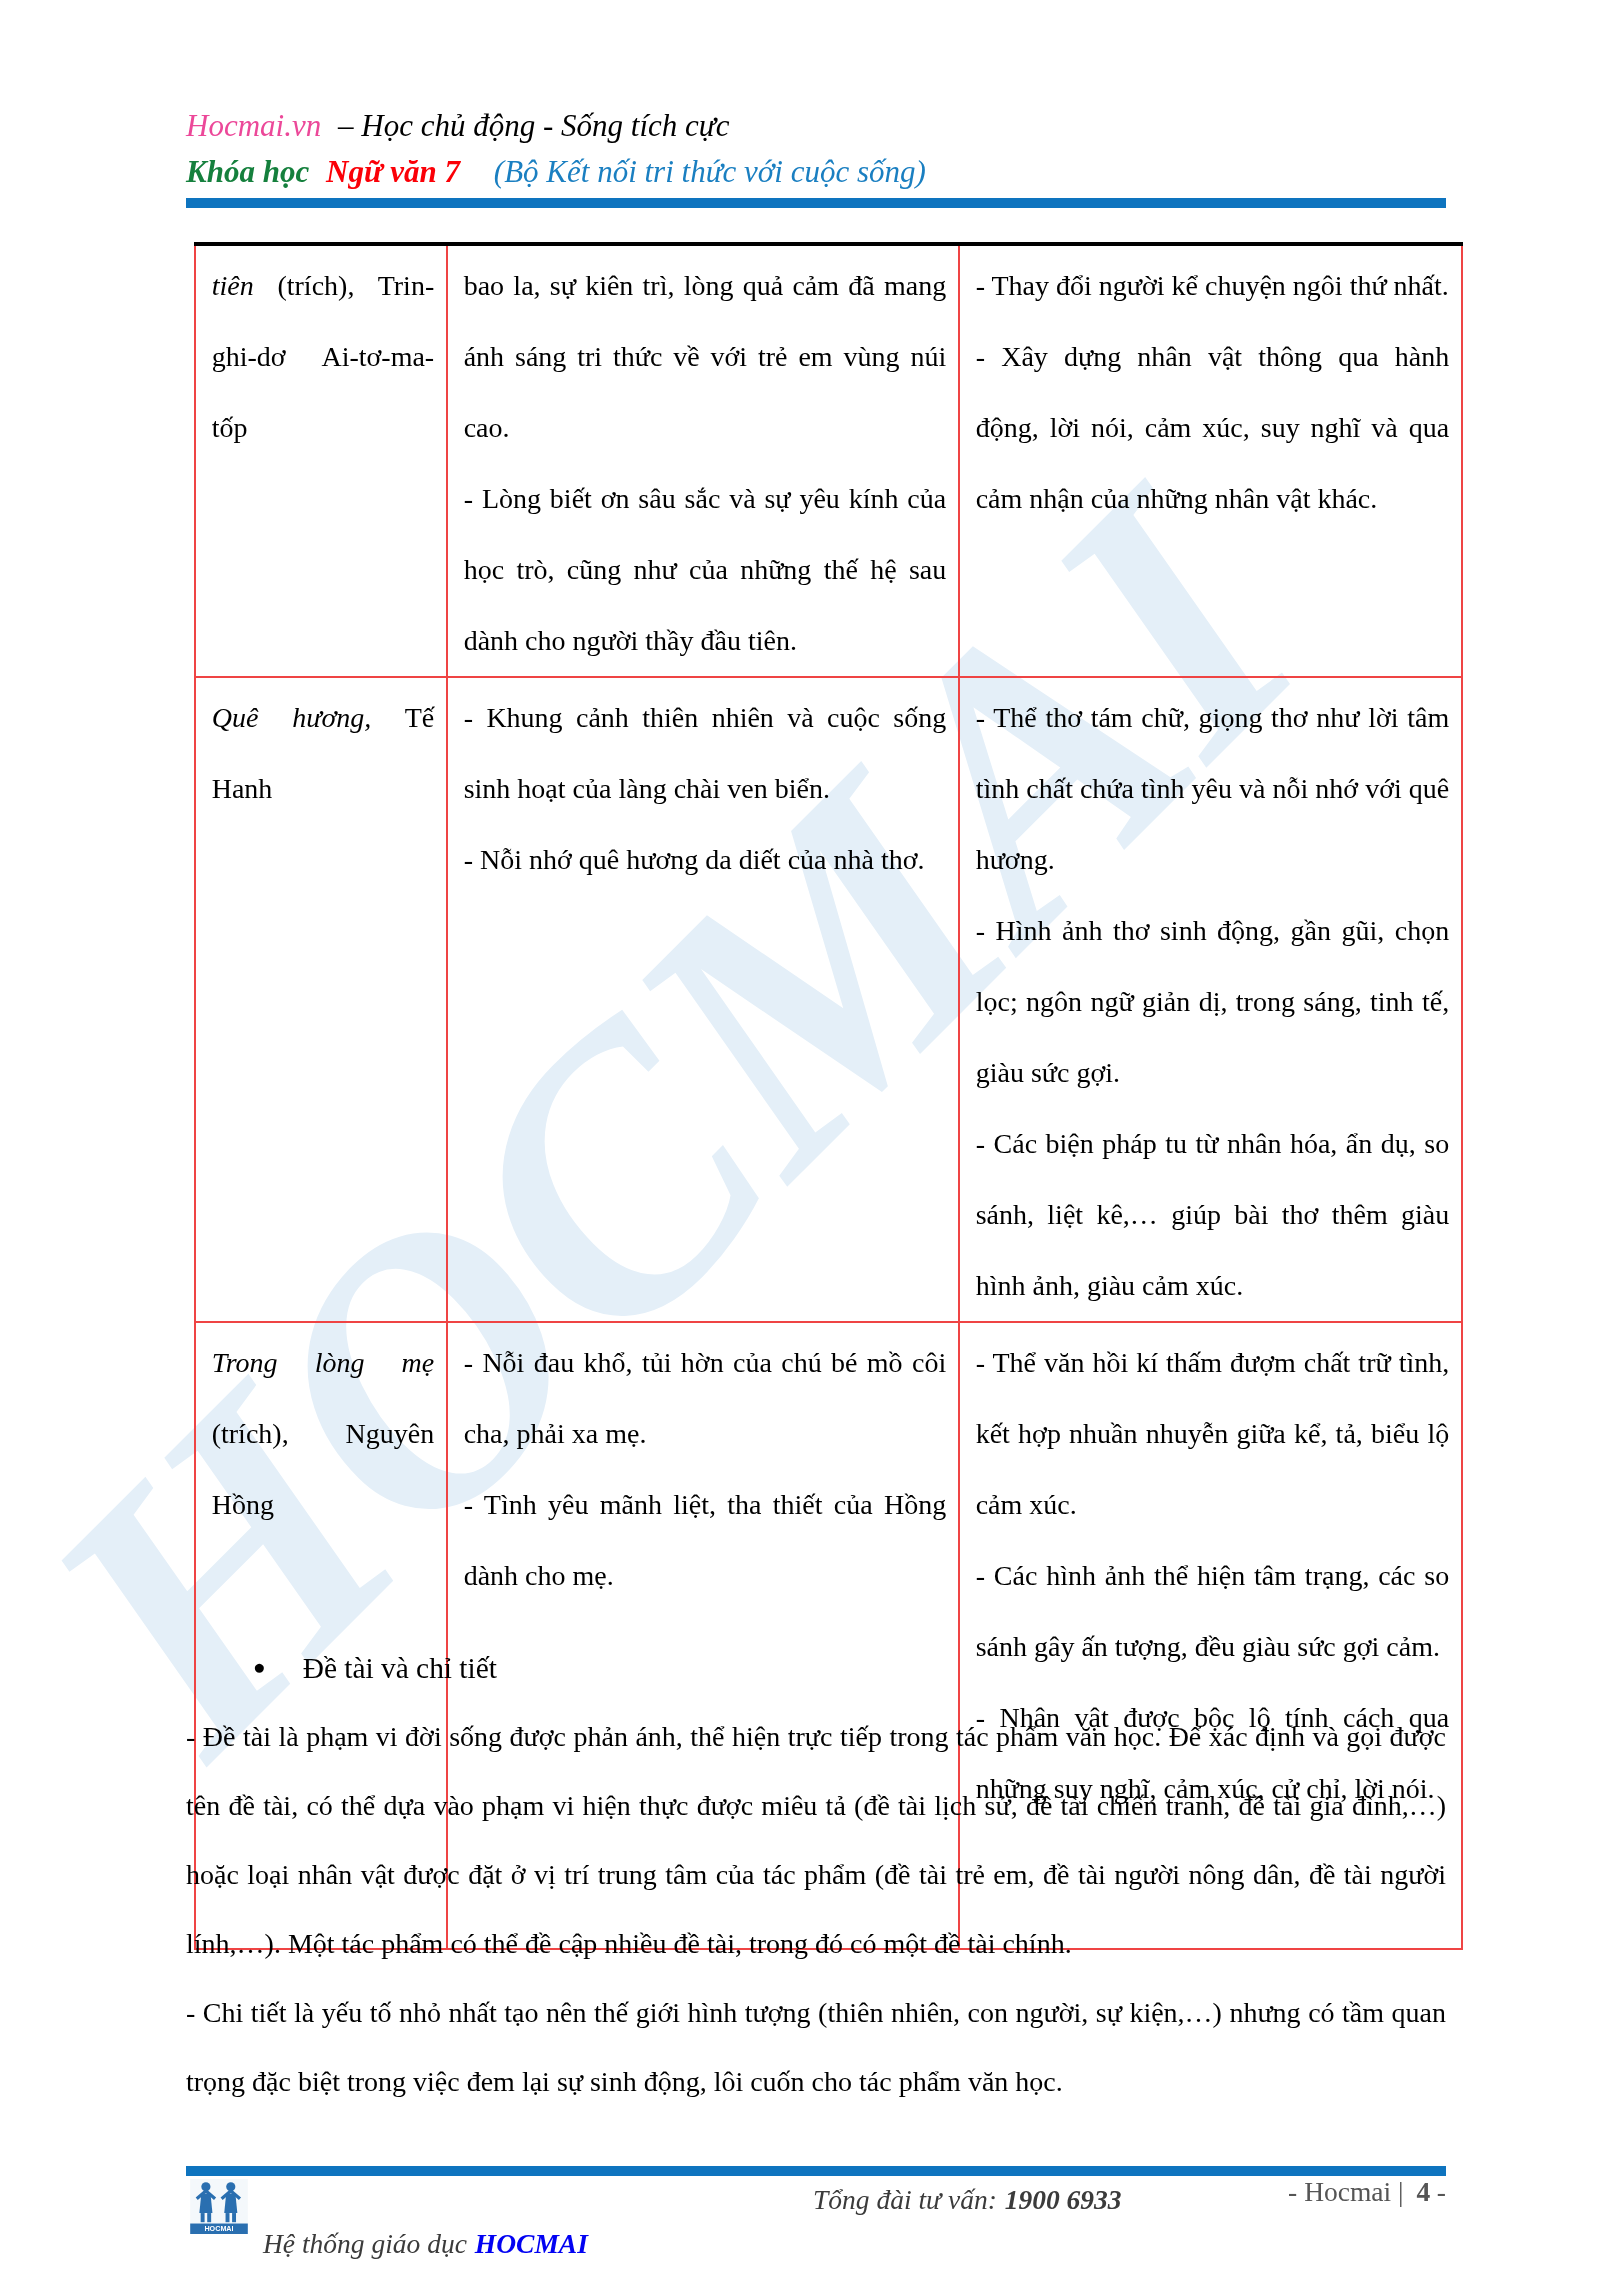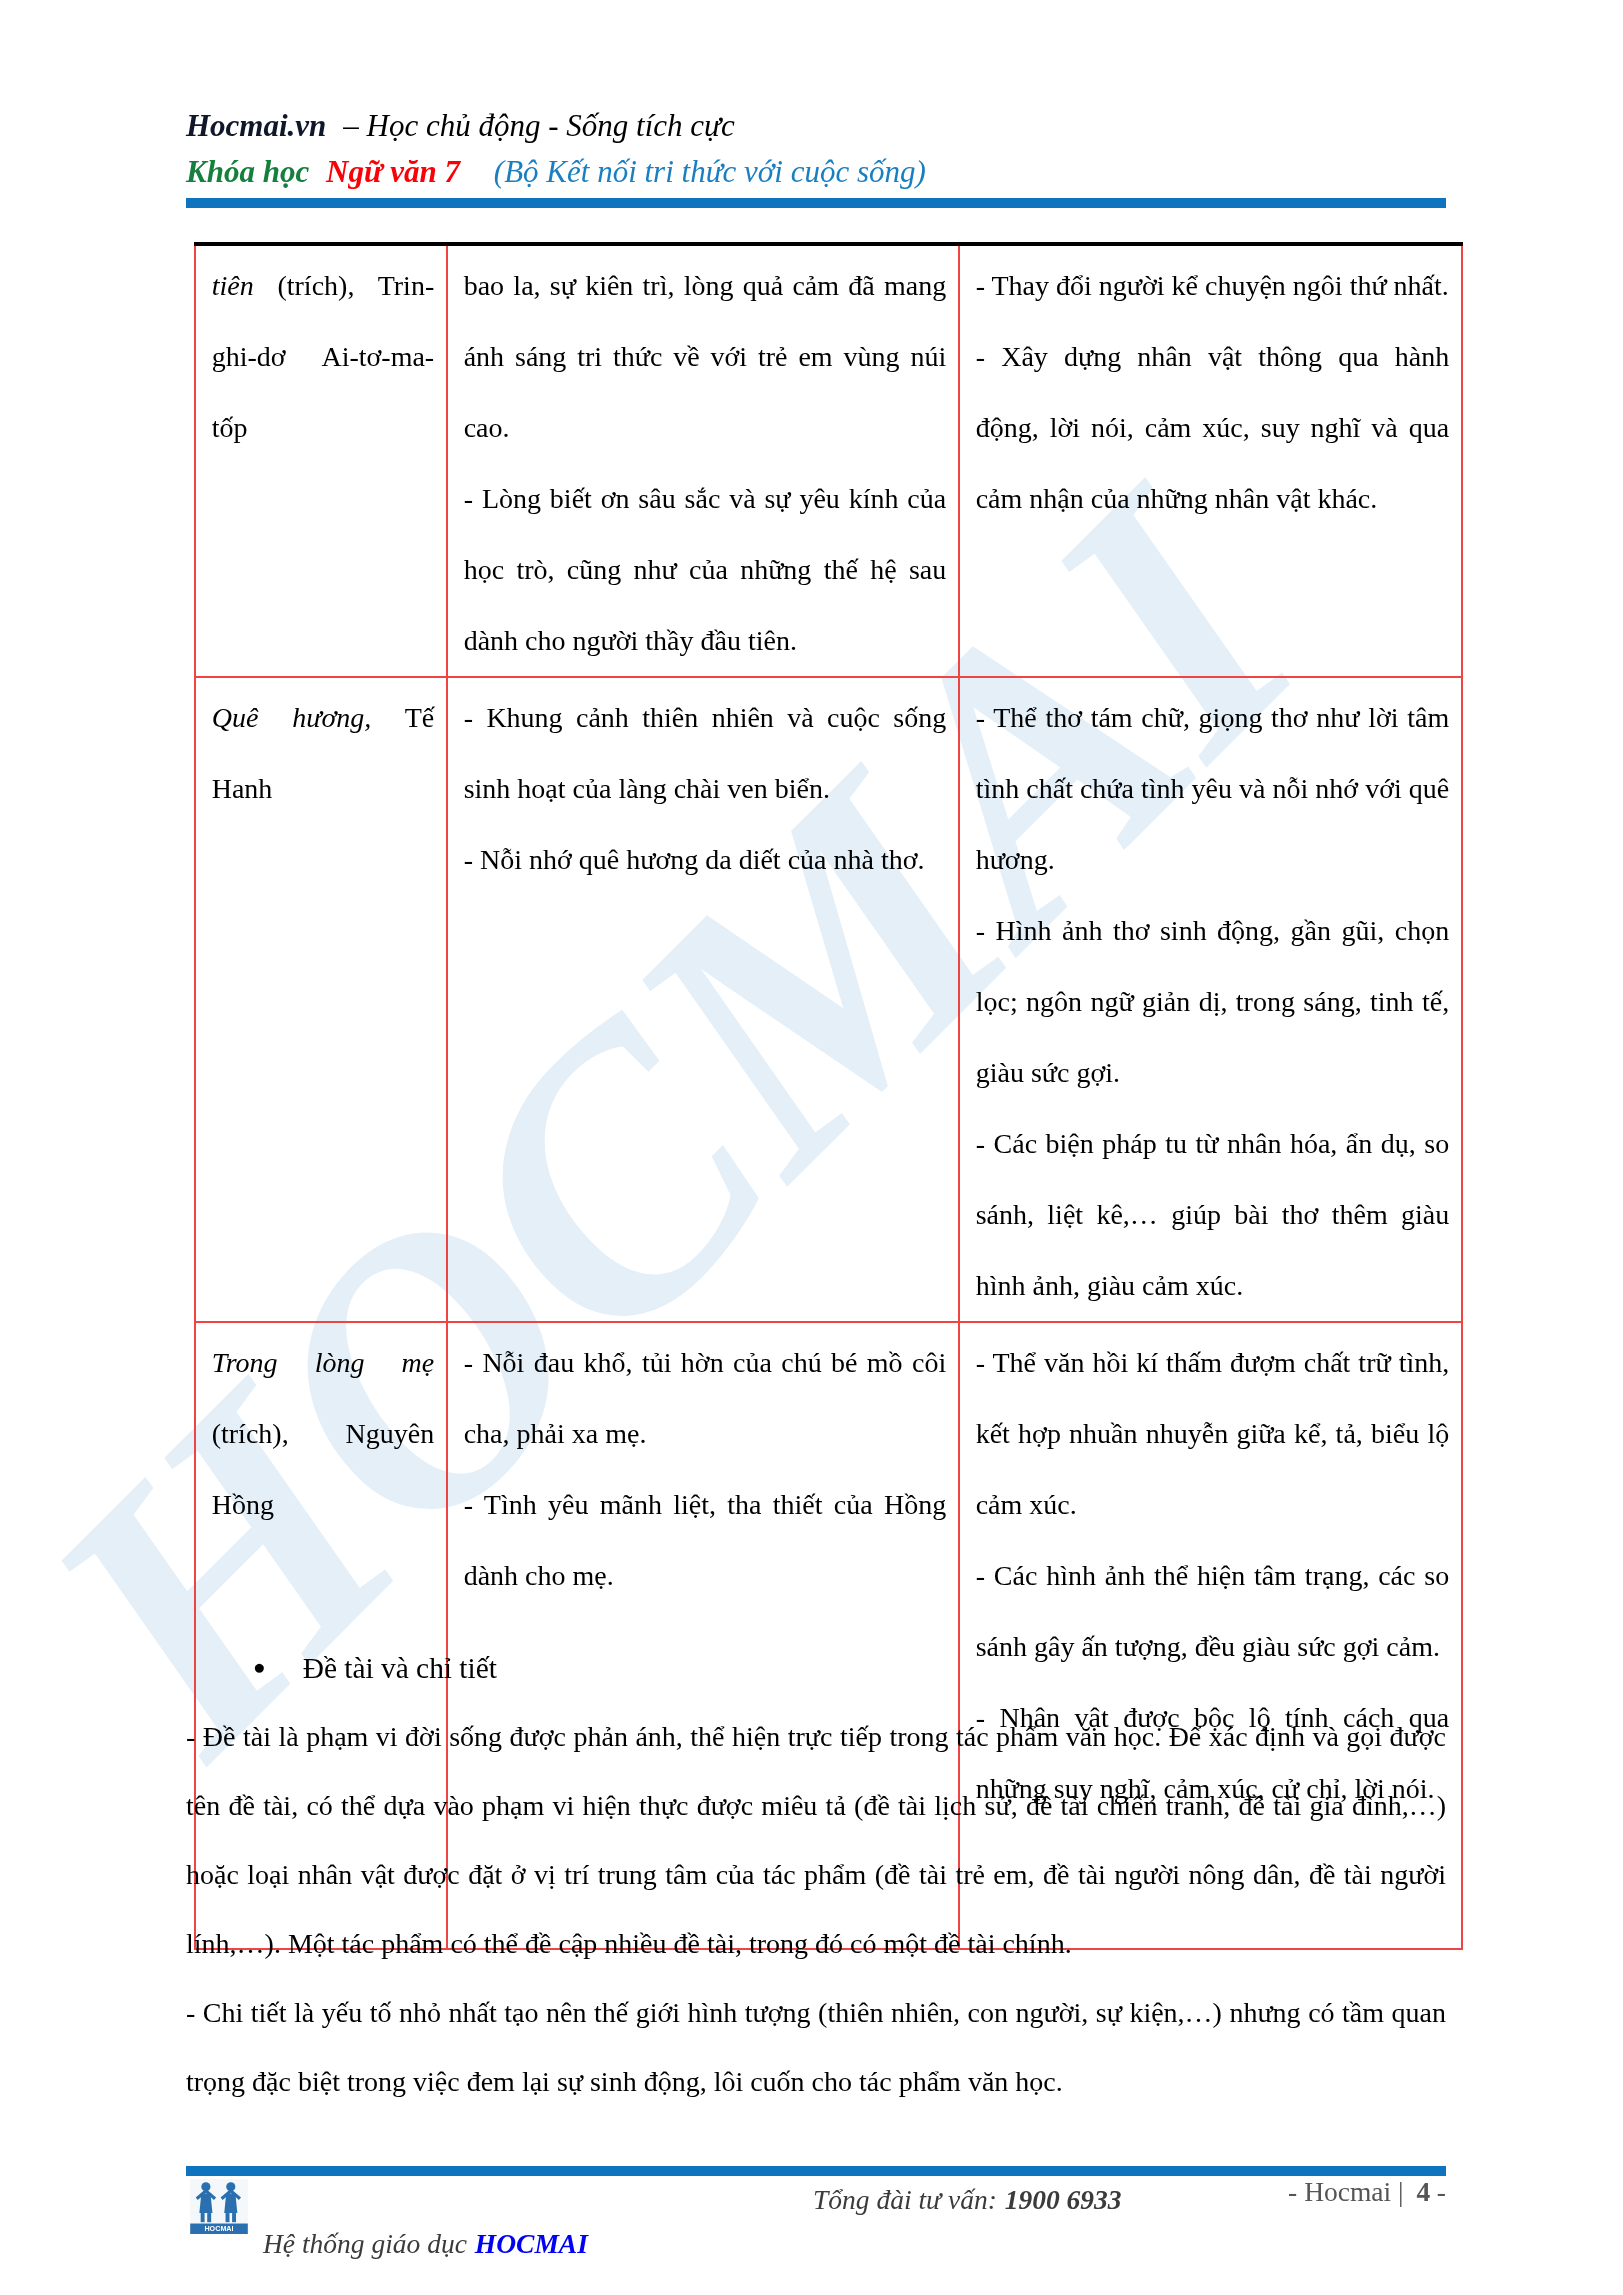--- a/index.html
+++ b/index.html
@@ -22,21 +22,21 @@
     white-space:nowrap;
     transform:rotate(-45deg);
     transform-origin:0 50%;
     z-index:0;
     user-select:none;
   }
   .content{position:relative;z-index:1;}
   
   .header{position:absolute;left:186px;top:105px;width:1260px;}
   .hline1{font-size:31px;font-style:italic;line-height:41px;white-space:nowrap;}
-  .site{color:#0f172a;font-weight:bold;}
+  .site{color:#ec4899;font-weight:normal;}
   .tagline{color:#000;margin-left:9.2px;}
   .hline2{font-size:31px;font-style:italic;line-height:41px;white-space:nowrap;margin-top:5.2px;}
   .course-prefix{color:#15803d;font-weight:bold;}
   .course-subject{color:#fb0007;font-weight:bold;margin-left:9.2px;}
   .course-suffix{color:#1a7fc1;margin-left:26px;}
   .header-bar{position:absolute;left:186px;top:198px;width:1260px;height:9.8px;background:#0e74bf;}
   
   table.works{
     position:absolute;left:194px;top:242px;width:1267px;
     border-collapse:collapse;table-layout:fixed;

